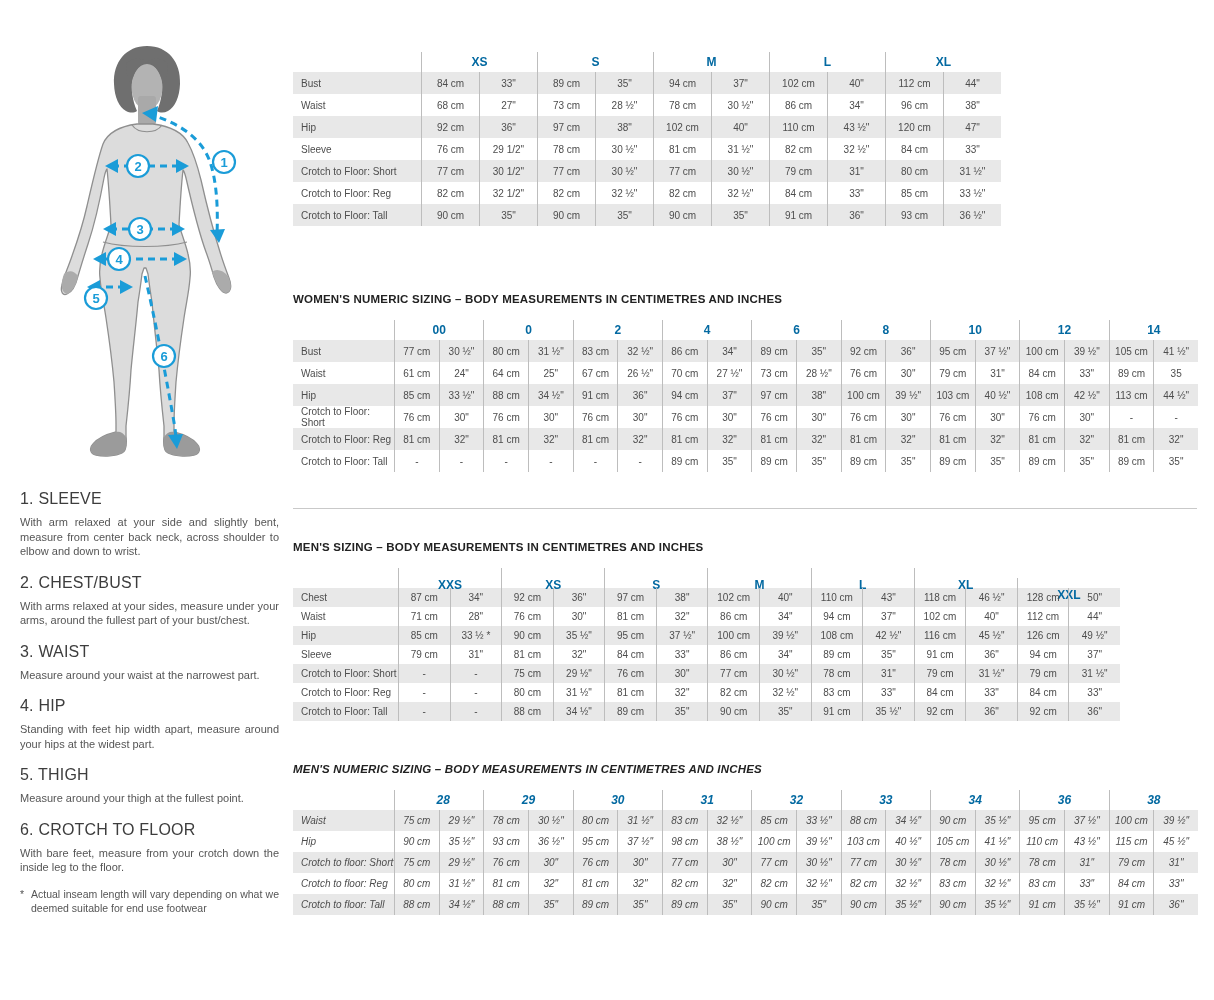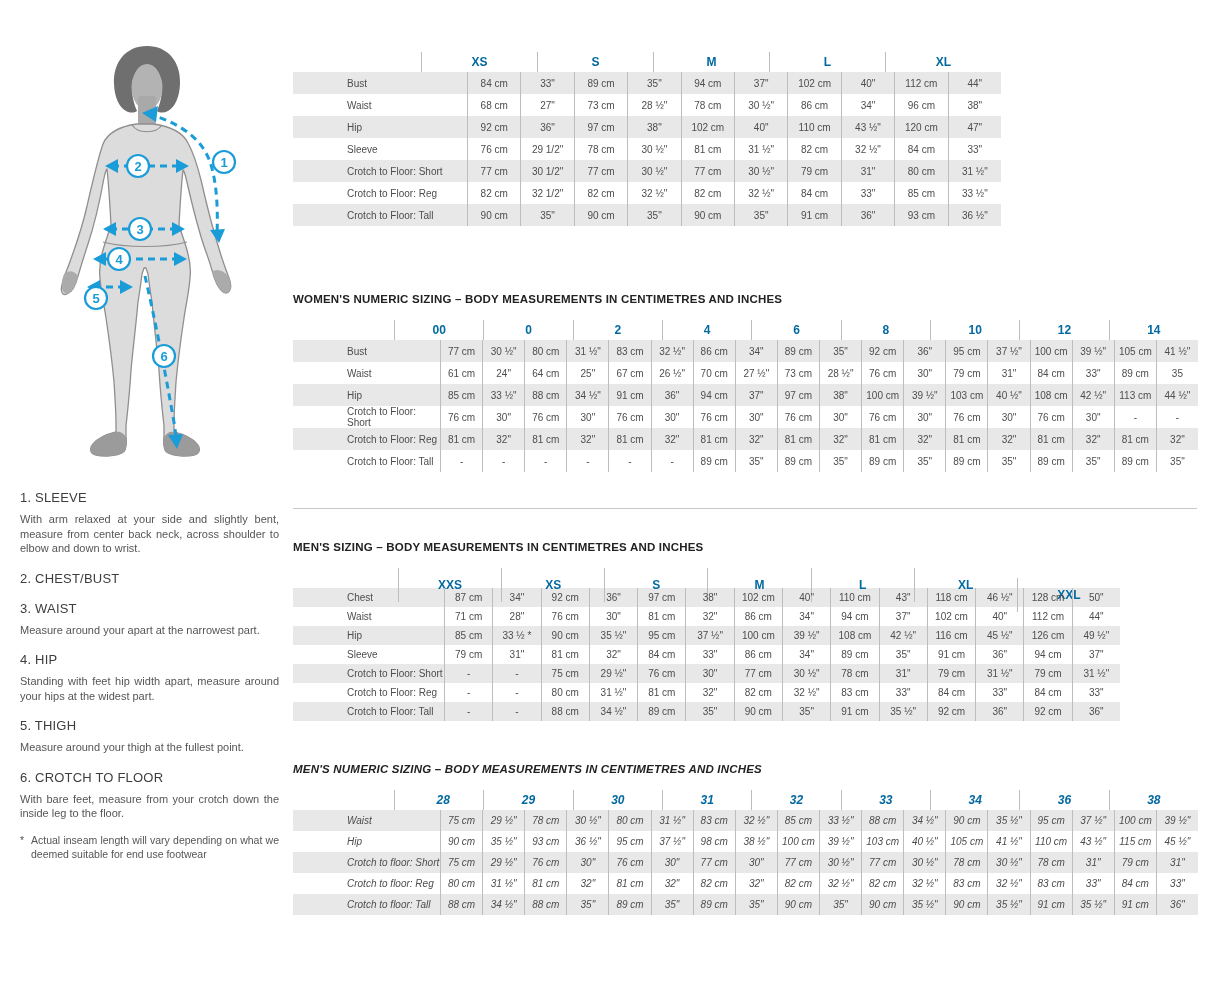--- a/index.html
+++ b/index.html
@@ -11,40 +11,40 @@
   .sec1{top:52px;width:708px;}
   .sec2{top:292px;width:905px;}
   .sec3{top:540px;width:827px;}
   .sec4{top:762px;width:905px;font-style:italic;}
   .sec-title{font-size:11.5px;font-weight:bold;color:#222;letter-spacing:.2px;line-height:14px;margin:0 0 17px 0;}
   .sec2 .sec-title,.sec3 .sec-title,.sec4 .sec-title{margin-bottom:14px;}
 
   .tbl{width:100%;}
   .thead-row,.trow{display:grid;align-items:center;}
   .thead-row{height:20px;}
-  .trow{height:22px;padding-left:46px;}
+  .trow{height:22px;}
   .sec3 .trow{height:19px;}
   .sec4 .trow{height:21px;}
   .sec1 .thead-row,.sec1 .trow{grid-template-columns:128px repeat(10,1fr);}
   .sec2 .thead-row,.sec2 .trow{grid-template-columns:101px repeat(18,1fr);}
   .sec3 .thead-row,.sec3 .trow{grid-template-columns:105px repeat(14,1fr);}
   .sec4 .thead-row,.sec4 .trow{grid-template-columns:101px repeat(18,1fr);}
   .alt{background:#e8e8e8;}
   .corner-cell{height:100%;}
   .size-head{font-size:12px;font-weight:bold;color:#0369a1;text-align:center;height:100%;
              display:flex;align-items:center;justify-content:center;border-left:1px solid #bdbdbd;}
   .label-cell{font-size:10px;color:#4d4d4d;padding-left:8px;height:100%;display:flex;align-items:center;}
   .vcell{font-size:10px;color:#4d4d4d;text-align:center;height:100%;
          display:flex;align-items:center;justify-content:center;border-left:1px solid #bdbdbd;}
 
   .divider{position:absolute;left:293px;top:508px;width:904px;height:0;border-top:1.5px solid #c9c9c9;}
 
   
   .instructions{position:absolute;left:20px;top:490px;width:259px;}
-  .instr-h{font-size:13px;font-weight:400;color:#3d3d3d;margin:15px 0 7px 0;letter-spacing:.2px;}
+  .instr-h{font-size:16px;font-weight:400;color:#3d3d3d;margin:15px 0 7px 0;letter-spacing:.2px;}
   .instr-block:first-child .instr-h{margin-top:0;}
   .instr-b{font-size:11px;color:#555;line-height:1.32;text-align:justify;margin:0;}
   .footnote{position:relative;margin-top:13px;padding-left:11px;font-size:10.5px;color:#555;line-height:1.32;text-align:justify;}
   .footnote .marker{position:absolute;left:0;top:0;}
 
   
   .figure-wrap{position:absolute;left:60px;top:30px;width:230px;height:435px;}
 </style>
 </head>
 <body>
@@ -156,24 +156,25 @@
     </svg>
   </div>
 
   <div class="instructions">
     <div class="instr-block">
       <div class="instr-h">1. SLEEVE</div>
       <p class="instr-b">With arm relaxed at your side and slightly bent, measure from center back neck, across shoulder to elbow and down to wrist.</p>
     </div>
     <div class="instr-block">
       <div class="instr-h">2. CHEST/BUST</div>
+      <p class="instr-b">With arms relaxed at your sides, measure under your arms, around the fullest part of your bust/chest.</p>
     </div>
     <div class="instr-block">
       <div class="instr-h">3. WAIST</div>
-      <p class="instr-b">Measure around your apart at the narrowest part.</p>
+      <p class="instr-b">Measure around your waist at the narrowest part.</p>
     </div>
     <div class="instr-block">
       <div class="instr-h">4. HIP</div>
       <p class="instr-b">Standing with feet hip width apart, measure around your hips at the widest part.</p>
     </div>
     <div class="instr-block">
       <div class="instr-h">5. THIGH</div>
       <p class="instr-b">Measure around your thigh at the fullest point.</p>
     </div>
     <div class="instr-block">

